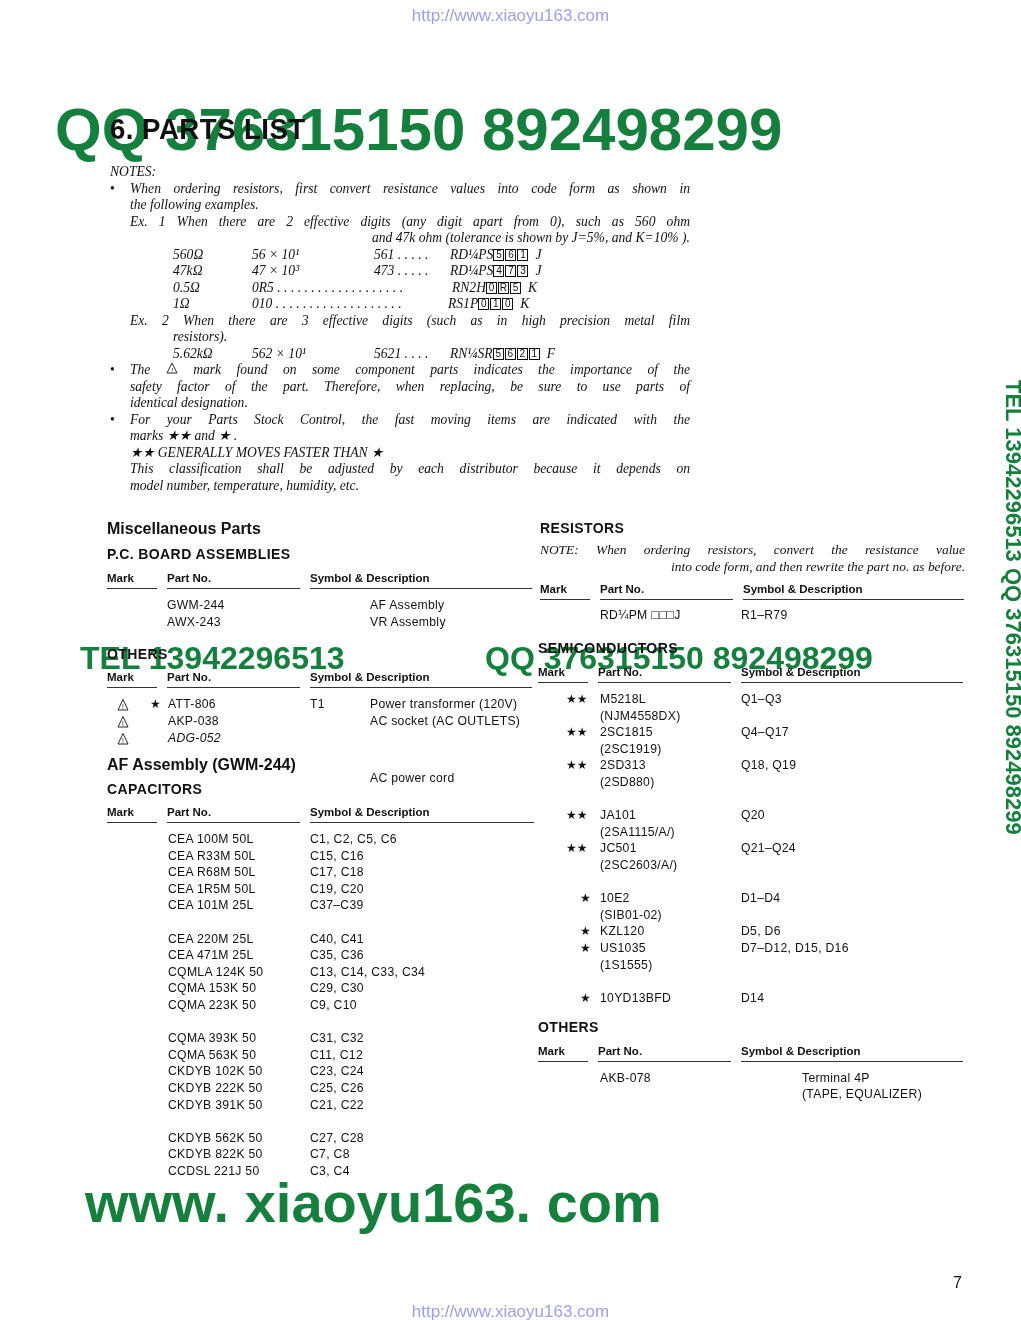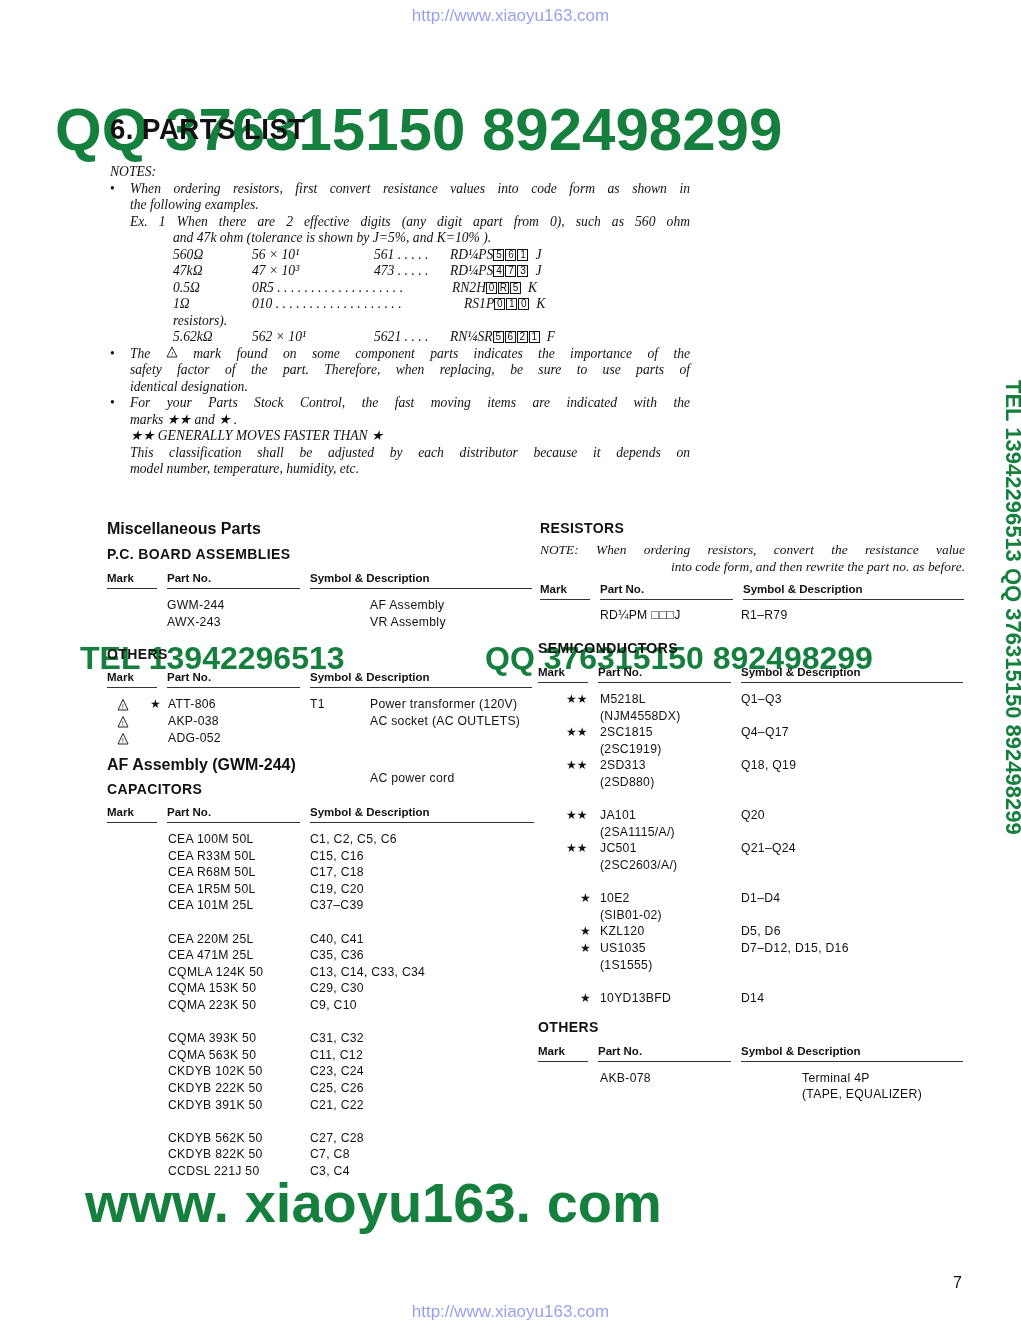--- a/index.html
+++ b/index.html
@@ -40,21 +40,21 @@
 <div class="abs wm" style="left:1000px;top:380px;font-size:22px;writing-mode:vertical-rl;">TEL 13942296513  QQ 376315150  892498299</div>
 
 <div class="abs title">6. PARTS LIST</div>
 
 <div class="abs notes">
   <div class="line">NOTES:</div>
   <div class="bullet">
     <div class="justify">When ordering resistors, first convert resistance values into code form as shown in</div>
     <div>the following examples.</div>
     <div class="justify">Ex. 1 When there are 2 effective digits (any digit apart from 0), such as 560 ohm</div>
-    <div style="padding-left:43px;">and 47k ohm (tolerance is shown by J=5%, and K=10% ).</div>
+    <div style="padding-left:43px;text-align:right;">and 47k ohm (tolerance is shown by J=5%, and K=10% ).</div>
     <div id="ex1rows" style="padding-left:43px;">
         <div class="ex-row">
           <span class="c1">560Ω</span>
           <span class="c2">56 × 10¹</span>
           <span class="c3">561 . . . . .</span>
           <span style="margin-left:2px;"><span>RD¼PS </span><span class="box">5</span><span class="box">6</span><span class="box">1</span><span style="margin-left:6px;"> J</span></span>
         </div>
         <div class="ex-row">
           <span class="c1">47kΩ</span>
           <span class="c2">47 × 10³</span>
@@ -62,23 +62,24 @@
           <span style="margin-left:2px;"><span>RD¼PS </span><span class="box">4</span><span class="box">7</span><span class="box">3</span><span style="margin-left:6px;"> J</span></span>
         </div>
         <div class="ex-row">
           <span class="c1">0.5Ω</span>
           <span style="width:196px;">0R5 . . . . . . . . . . . . . . . . . . .</span>
           <span style="margin-left:4px;"><span>RN2H </span><span class="box">0</span><span class="box">R</span><span class="box">5</span><span style="margin-left:6px;"> K</span></span>
         </div>
         <div class="ex-row">
           <span class="c1">1Ω</span>
           <span style="width:196px;">010 . . . . . . . . . . . . . . . . . . .</span>
-          <span style="margin-left:16px;"><span>RS1P </span><span class="box">0</span><span class="box">1</span><span class="box">0</span><span style="margin-left:6px;"> K</span></span>
+          <span style="margin-left:0;"><span>RS1P </span><span class="box">0</span><span class="box">1</span><span class="box">0</span><span style="margin-left:6px;"> K</span></span>
         </div>
       </div>
+    <div class="justify">Ex. 2 When there are 3 effective digits (such as in high precision metal film</div>
     <div style="padding-left:43px;">resistors).</div>
     <div id="ex2row" style="padding-left:43px;">
         <div class="ex-row">
           <span class="c1">5.62kΩ</span>
           <span class="c2">562 × 10¹</span>
           <span class="c3">5621  . . . .</span>
           <span style="margin-left:2px;"><span>RN¼SR </span><span class="box">5</span><span class="box">6</span><span class="box">2</span><span class="box">1</span><span style="margin-left:6px;"> F</span></span>
         </div>
       </div>
   </div>
@@ -135,21 +136,21 @@
     <svg viewBox="0 0 12 12" width="12" height="13" class="abs" style="left:117px;top:715px;z-index:1;">
       <path d="M6 1 L11 11.5 L1 11.5 Z" fill="none" stroke="#111" stroke-width="0.9"></path>
       <text x="6" y="10.5" font-size="6.5" text-anchor="middle" font-family="Liberation Sans, sans-serif">!</text>
     </svg>
     <div class="abs cell" style="left:168px;top:714px;text-align:center;">AKP-038</div>
     <div class="abs cell" style="left:370px;top:714px;">AC socket (AC  OUTLETS)</div>
     <svg viewBox="0 0 12 12" width="12" height="13" class="abs" style="left:117px;top:732px;z-index:1;">
       <path d="M6 1 L11 11.5 L1 11.5 Z" fill="none" stroke="#111" stroke-width="0.9"></path>
       <text x="6" y="10.5" font-size="6.5" text-anchor="middle" font-family="Liberation Sans, sans-serif">!</text>
     </svg>
-    <div class="abs cell" style="left:168px;top:731px;">ADG-052</div>
+    <div class="abs cell" style="left:168px;top:731px;font-style:italic;">ADG-052</div>
     <div class="abs cell" style="left:370px;top:731px;margin-top:40px;">AC power cord</div>
   </div>
 
 <div class="abs h-section" style="left:107px;top:756px;">AF  Assembly (GWM-244)</div>
 <div class="abs h-sub" style="left:107px;top:781px;">CAPACITORS</div>
 <div id="tbl-caps">
     <div class="abs thead" style="left:107px;top:806px;">Mark</div>
     <div class="abs thead" style="left:167px;top:806px;">Part No.</div>
     <div class="abs thead" style="left:310px;top:806px;">Symbol &amp; Description</div>
     <div class="abs uline" style="left:107px;top:822px;width:50px;"></div>

